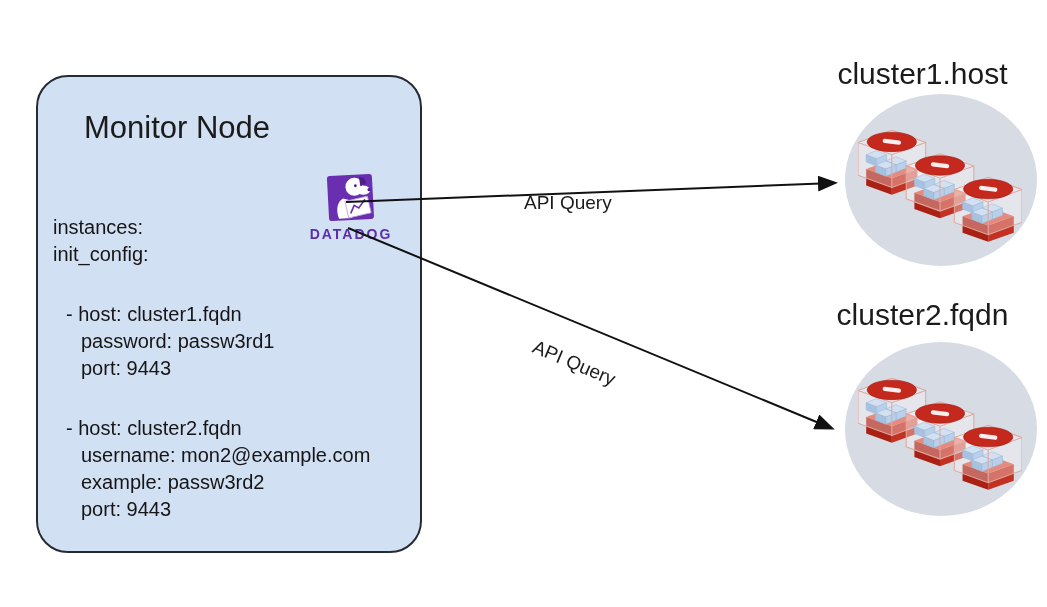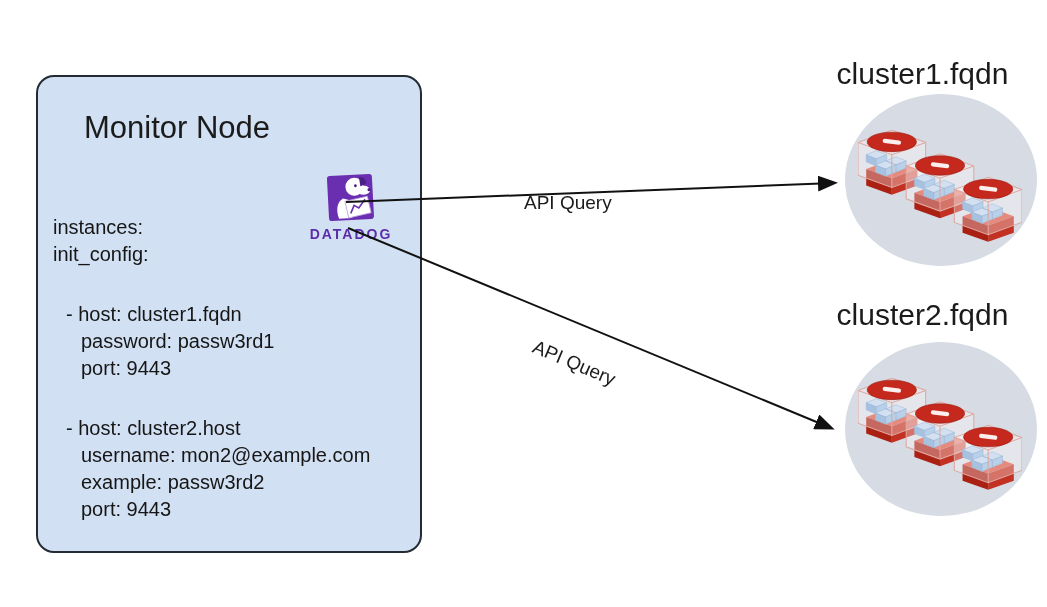--- a/index.html
+++ b/index.html
@@ -9,21 +9,21 @@
     background:#ffffff;
     font-family:"Liberation Sans", sans-serif;
     color:#1b1b1b;
     overflow:hidden;
   }
   
   .monitor-box{
     position:absolute;left:36px;top:75px;width:386px;height:478px;
     background:#d2e0f3;
     border:2px solid #242b33;
-    border-radius:18px;
+    border-radius:32px;
     box-sizing:border-box;
   }
   .monitor-title{
     position:absolute;left:46px;top:33px;
     font-size:31px;color:#1b1b1b;white-space:nowrap;
   }
   .config{
     position:absolute;left:15px;top:137px;
     font-size:20px;line-height:27px;color:#161616;
   }
@@ -99,21 +99,21 @@
       <div class="cfg-line">instances:</div>
       <div class="cfg-line">init_config:</div>
 
       <div class="instance-block">
         <div class="cfg-line host-line">- host: cluster1.fqdn</div>
         <div class="cfg-line sub-line">password: passw3rd1</div>
         <div class="cfg-line sub-line">port: 9443</div>
       </div>
 
       <div class="instance-block">
-        <div class="cfg-line host-line">- host: cluster2.host</div>
+        <div class="cfg-line host-line">- host: cluster2.fqdn</div>
         <div class="cfg-line sub-line">username: mon2@example.com</div>
         <div class="cfg-line sub-line">example: passw3rd2</div>
         <div class="cfg-line sub-line">port: 9443</div>
       </div>
     </div>
 
     <div class="datadog">
       <svg class="dd-mark" viewBox="0 0 50 50">
         <g transform="rotate(-3 25 25)">
           <rect x="2" y="2" width="45" height="45" rx="3" fill="#6a2fb0"></rect>
@@ -140,21 +140,21 @@
         <polygon points="0,0 10,4 0,8" fill="#111111"></polygon>
       </marker>
     </defs>
     <line x1="346" y1="202" x2="834" y2="183" stroke="#111111" stroke-width="2" marker-end="url(#ah)"></line>
     <line x1="348" y1="228" x2="831" y2="428" stroke="#111111" stroke-width="2" marker-end="url(#ah)"></line>
   </svg>
 
   <div class="api-label api-label-1">API Query</div>
   <div class="api-label api-label-2">API Query</div>
 
-  <div class="cluster-title t1">cluster1.fqdn</div>
+  <div class="cluster-title t1">cluster1.host</div>
   <div class="cluster-circle c1">
     <svg class="nodes-svg" viewBox="0 0 160 110">
       <use href="#cluster-nodes"></use>
     </svg>
   </div>
 
   <div class="cluster-title t2">cluster2.fqdn</div>
   <div class="cluster-circle c2">
     <svg class="nodes-svg" viewBox="0 0 160 110">
       <use href="#cluster-nodes"></use>

